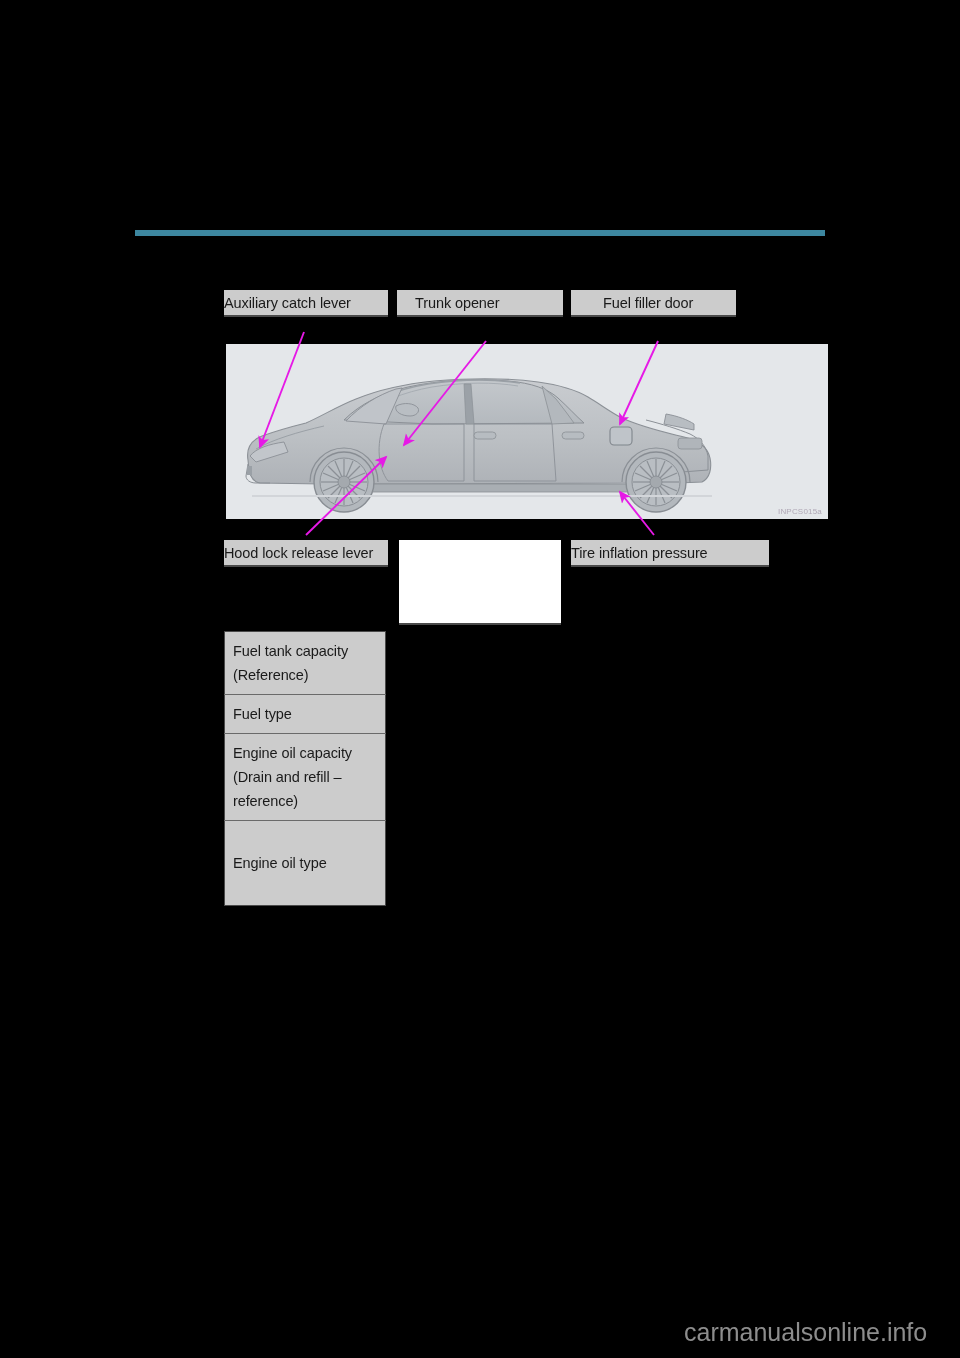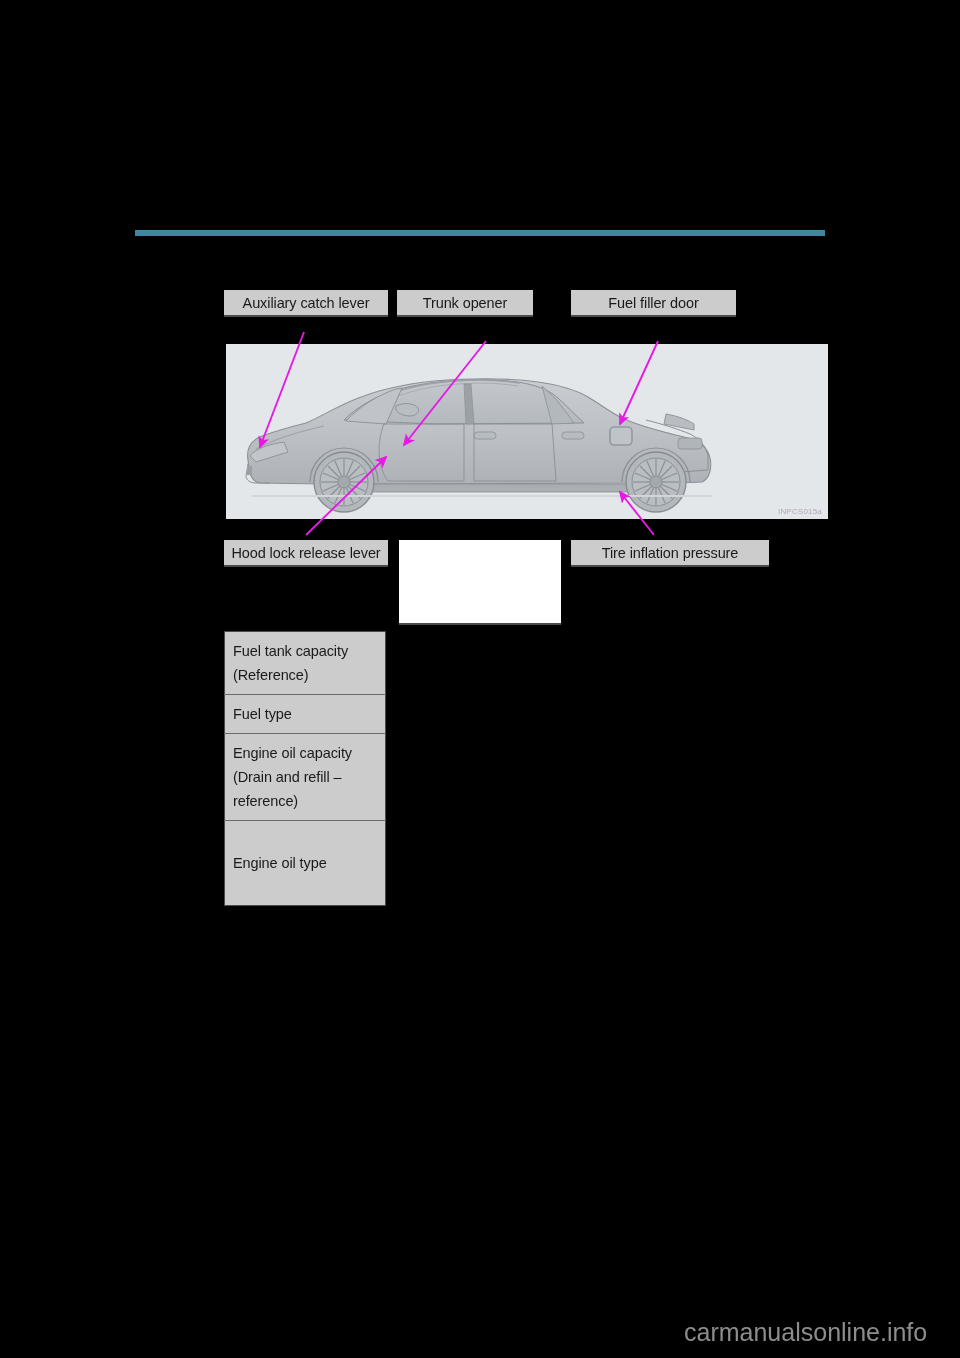--- a/index.html
+++ b/index.html
@@ -35,34 +35,33 @@
   }
 
   
   .chip {
     position: absolute;
     background: #cccccc;
     color: #1a1a1a;
     font-size: 14.5px;
     line-height: 26px;
     height: 27px;
-    text-align: center;
     white-space: nowrap;
     border-bottom: 2px solid #4a4a4a;
     box-sizing: border-box;
     letter-spacing: -0.1px;
   }
   .chip.blank {
     background: #ffffff;
     border-bottom: 2px solid #4a4a4a;
   }
 
   #chip-auxiliary  { left: 224px; top: 290px; width: 164px; }
-  #chip-trunk      { left: 397px; top: 290px; width: 136px; }
-  #chip-fuelfiller { left: 571px; top: 290px; width: 165px; }
+  #chip-trunk      { left: 397px; top: 290px; width: 166px; padding-left: 18px; }
+  #chip-fuelfiller { left: 571px; top: 290px; width: 165px; padding-left: 32px; }
 
   #chip-hood       { left: 224px; top: 540px; width: 164px; }
   #chip-blank      { left: 399px; top: 540px; width: 162px; height: 85px; }
   #chip-tire       { left: 571px; top: 540px; width: 198px; }
 
   
   #illustration {
     position: absolute;
     left: 226px;
     top: 344px;

